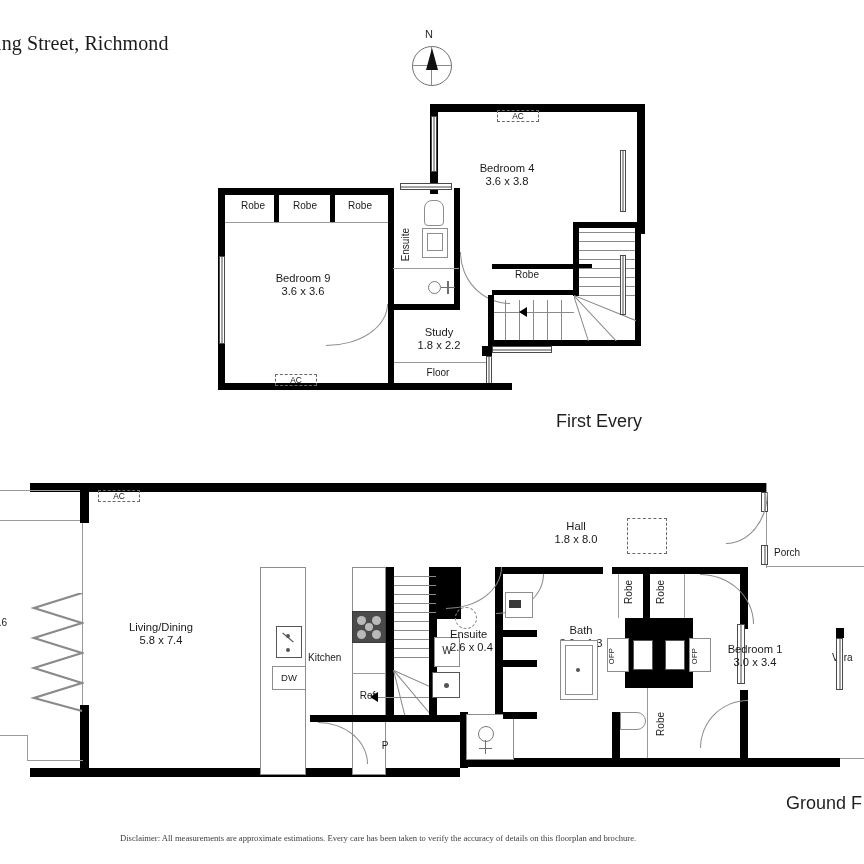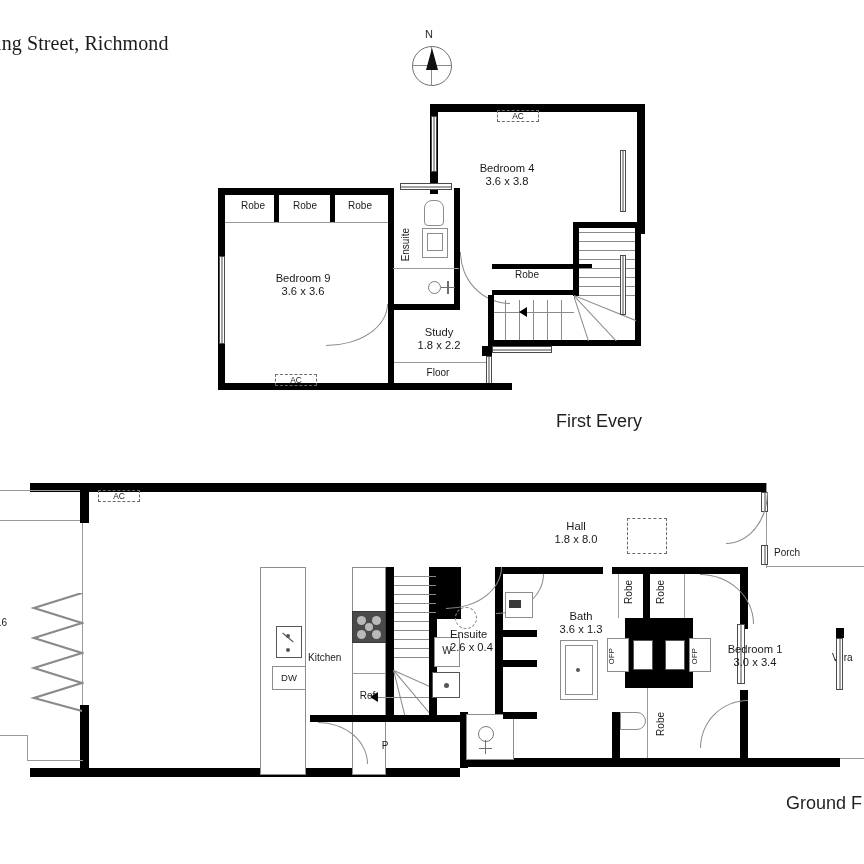--- a/index.html
+++ b/index.html
@@ -196,20 +196,24 @@
 
     <div class="abs" style="left:14px;top:593px;width:70px;height:120px;">
       <svg width="70" height="120" viewBox="0 0 70 120">
         <polyline points="68,0 20,15 68,30 20,45 68,60 20,75 68,90 20,105 68,118" fill="none" stroke="#8a8a8a" stroke-width="2.2"></polyline>
       </svg>
     </div>
 
     <div class="boxd" style="left:98px;top:490px;width:42px;height:12px;"></div>
     <div class="abs tiny" style="left:98px;top:491px;width:42px;">AC</div>
 
+    <div class="abs rname" style="left:90px;top:621px;width:142px;">
+      <span class="d">Living/Dining</span>
+      <span class="d">5.8 x 7.4</span>
+    </div>
 
     <div class="box" style="left:260px;top:567px;width:46px;height:208px;"></div>
     <div class="boxk" style="left:276px;top:626px;width:26px;height:32px;"></div>
     <div class="abs" style="left:286px;top:634px;width:4px;height:4px;border-radius:50%;background:#555;"></div>
     <div class="abs" style="left:286px;top:648px;width:4px;height:4px;border-radius:50%;background:#555;"></div>
     <div class="abs" style="left:281px;top:637px;width:14px;height:1px;background:#555;transform:rotate(40deg);"></div>
     <div class="box" style="left:272px;top:666px;width:34px;height:24px;"></div>
     <div class="abs tiny" style="left:272px;top:672px;width:34px;font-size:9.5px;">DW</div>
     <div class="abs small" style="left:308px;top:652px;width:48px;text-align:left;">Kitchen</div>
 
@@ -271,21 +275,21 @@
 
     <div class="abs rname" style="left:539px;top:520px;width:74px;">
       <span class="d">Hall</span>
       <span class="d">1.8 x 8.0</span>
     </div>
     <div class="boxd" style="left:627px;top:518px;width:40px;height:36px;"></div>
 
     <div class="w" style="left:503px;top:567px;width:100px;height:7px;"></div>
     <div class="w" style="left:612px;top:567px;width:128px;height:7px;"></div>
 
-    <div class="abs rname" style="left:543px;top:610px;width:76px;">
+    <div class="abs rname" style="left:543px;top:624px;width:76px;">
       <span class="d">Bath</span>
       <span class="d">3.6 x 1.3</span>
     </div>
     <div class="box" style="left:560px;top:640px;width:38px;height:60px;"></div>
     <div class="box" style="left:565px;top:645px;width:28px;height:50px;"></div>
     <div class="abs" style="left:576px;top:668px;width:4px;height:4px;border-radius:50%;background:#555;"></div>
     <div class="swing br" style="left:496px;top:574px;width:48px;height:40px;"></div>
     <div class="box" style="left:505px;top:592px;width:28px;height:26px;"></div>
     <div class="abs" style="left:509px;top:600px;width:12px;height:8px;background:#3a3a3a;"></div>
     <div class="w" style="left:503px;top:630px;width:34px;height:7px;"></div>
@@ -330,14 +334,15 @@
 
     <div class="line" style="left:840px;top:566px;width:24px;height:1px;"></div>
     <div class="line" style="left:840px;top:758px;width:24px;height:1px;"></div>
     <div class="abs small" style="left:832px;top:652px;width:50px;text-align:left;">Vera</div>
     <div class="w" style="left:836px;top:628px;width:8px;height:10px;"></div>
     <div class="win" style="left:836px;top:638px;width:7px;height:52px;"></div>
 
     <div class="abs floor-label" style="left:786px;top:793px;">Ground F</div>
   </div>
 
+  <div class="abs disclaimer" style="left:120px;top:833px;">Disclaimer: All measurements are approximate estimations. Every care has been taken to verify the accuracy of details on this floorplan and brochure.</div>
 
 </div>
 
 </body></html>

